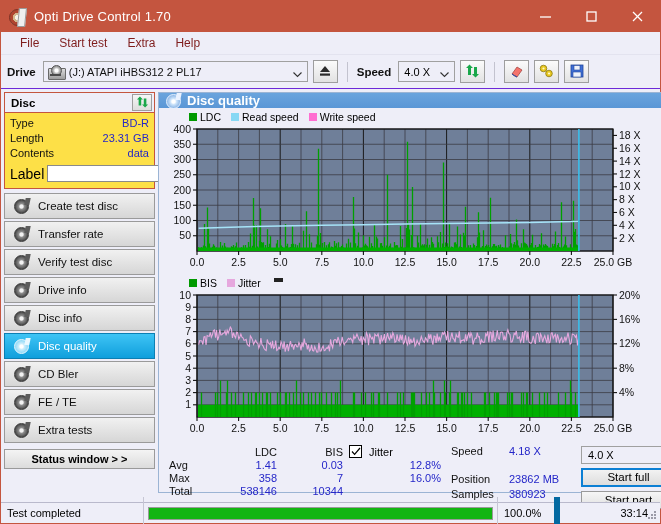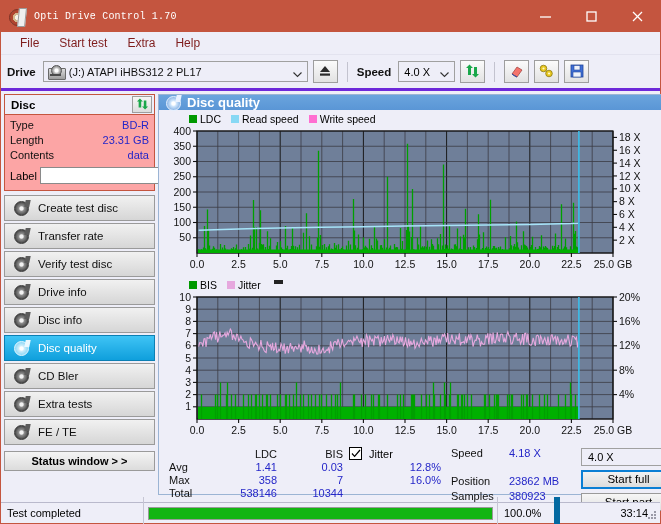--- a/index.html
+++ b/index.html
@@ -28,35 +28,35 @@
   .title-icon .disc{
     position:absolute;left:0;top:1px;width:15px;height:15px;border-radius:50%;
     background:radial-gradient(circle at 50% 50%, #f7f3e8 0 22%, #d4b78e 23% 46%, #b0452f 47% 72%, #e8e2d2 73% 100%);
     border:1px solid #7a3023;
   }
   .title-icon .marker{
     position:absolute;left:9px;top:0px;width:6px;height:17px;background:#efefef;
     border:1px solid #9a9a9a;transform:skewX(-6deg);
   }
   .title-text{
-    color:#ffffff;font-size:10px;letter-spacing:0.2px;font-family:Liberation Mono, monospace;
+    color:#ffffff;font-size:13px;letter-spacing:0.2px;
   }
   .win-btns{position:absolute;right:0;top:0;height:31px;display:flex;}
   .win-btn{width:46px;height:31px;display:flex;align-items:center;justify-content:center;color:#fff;}
   .win-btn svg{display:block;}
   
   .menubar{
     height:22px;background:#eeeef8;display:flex;align-items:center;
     padding-left:10px;gap:2px;border-bottom:1px solid #e3e3ef;
   }
   .menu-item{padding:3px 9px;font-size:12px;color:#7f1d1d;}
   
   .toolbar{
     height:33px;background:#eeeef8;display:flex;align-items:center;
-    padding:0 6px;gap:5px;border-bottom:3px solid #6d28d9;
+    padding:0 6px;gap:5px;border-bottom:1px solid #6d28d9;
   }
   .tb-label{font-size:11.5px;font-weight:bold;color:#111;margin-right:2px;}
   .drive-combo{
     flex:none;width:265px;height:21px;background:#eeeef8;border:1px solid #a0a0a0;
     display:flex;align-items:center;padding:0 2px;box-sizing:border-box;
     font-size:11px;color:#111;position:relative;
   }
   .drive-ico{
     width:16px;height:14px;margin:0 5px 0 2px;position:relative;flex:none;
   }
@@ -72,38 +72,38 @@
   .speed-combo{
     width:57px;height:21px;border:1px solid #a0a0a0;background:#eeeef8;
     display:flex;align-items:center;padding-left:5px;box-sizing:border-box;
     font-size:11px;position:relative;
   }
   .sep{width:1px;height:20px;background:#c3c3cf;margin:0 4px;}
   
   .main{display:flex;height:404px;}
   .sidebar{width:157px;padding:3px 3px 0 3px;box-sizing:border-box;}
   .disc-box{
-    border:1px solid #c4553f;background:#fca5a5;box-sizing:border-box;
+    border:1px solid #c4553f;background:#fde047;box-sizing:border-box;
     width:151px;
   }
   .disc-head{
     height:19px;background:#eeeef8;border-bottom:1px solid #c4553f;
     display:flex;align-items:center;justify-content:space-between;padding:0 2px 0 6px;
   }
   .disc-head b{font-size:11.5px;}
   .refresh-btn{
     width:20px;height:17px;border:1px solid #9e9e9e;background:linear-gradient(#f6f6f6,#dddddd);
     display:flex;align-items:center;justify-content:center;box-sizing:border-box;
   }
   .disc-rows{padding:3px 5px 2px 5px;}
   .drow{display:flex;justify-content:space-between;font-size:11px;line-height:15px;}
   .drow .k{color:#111;}
   .drow .v{color:#2426c8;}
   .label-row{display:flex;align-items:center;gap:3px;margin-top:3px;margin-bottom:3px;}
-  .label-row .k{font-size:11px;width:36px;text-align:center;}
+  .label-row .k{font-size:14px;width:36px;text-align:center;}
   .label-input{
     flex:1;height:17px;border:1px solid #8a8a8a;background:#fff;box-sizing:border-box;
   }
   .cd-btn{
     width:21px;height:19px;border:1px solid #9e9e9e;background:linear-gradient(#f6f6f6,#dcdcdc);
     display:flex;align-items:center;justify-content:center;box-sizing:border-box;flex:none;
   }
   .cd-glyph{width:13px;height:13px;border-radius:50%;background:radial-gradient(circle,#fdfbe0 20%,#e8e06a 35%,#c9bd3a 70%,#f2eeb0 100%);border:1px solid #8d8420;}
   .navlist{margin-top:4px;}
   .nav-item{
@@ -397,28 +397,28 @@
               <span class="ring"></span>
               <span class="tick"></span>
             </span>
           <span>CD Bler</span>
         </div>
         <div class="nav-item">
           <span class="nav-ico">
               <span class="ring"></span>
               <span class="tick"></span>
             </span>
+          <span>FE / TE</span>
+        </div>
+        <div class="nav-item">
+          <span class="nav-ico">
+              <span class="ring"></span>
+              <span class="tick"></span>
+            </span>
           <span>Extra tests</span>
-        </div>
-        <div class="nav-item">
-          <span class="nav-ico">
-              <span class="ring"></span>
-              <span class="tick"></span>
-            </span>
-          <span>FE / TE</span>
         </div>
       </div>
 
       <div class="status-bar-btn">Status window &gt; &gt;</div>
     </div>
 
     <div class="right">
       <div class="dq-head">
         <span class="hicon">
             <span class="ring"></span>

